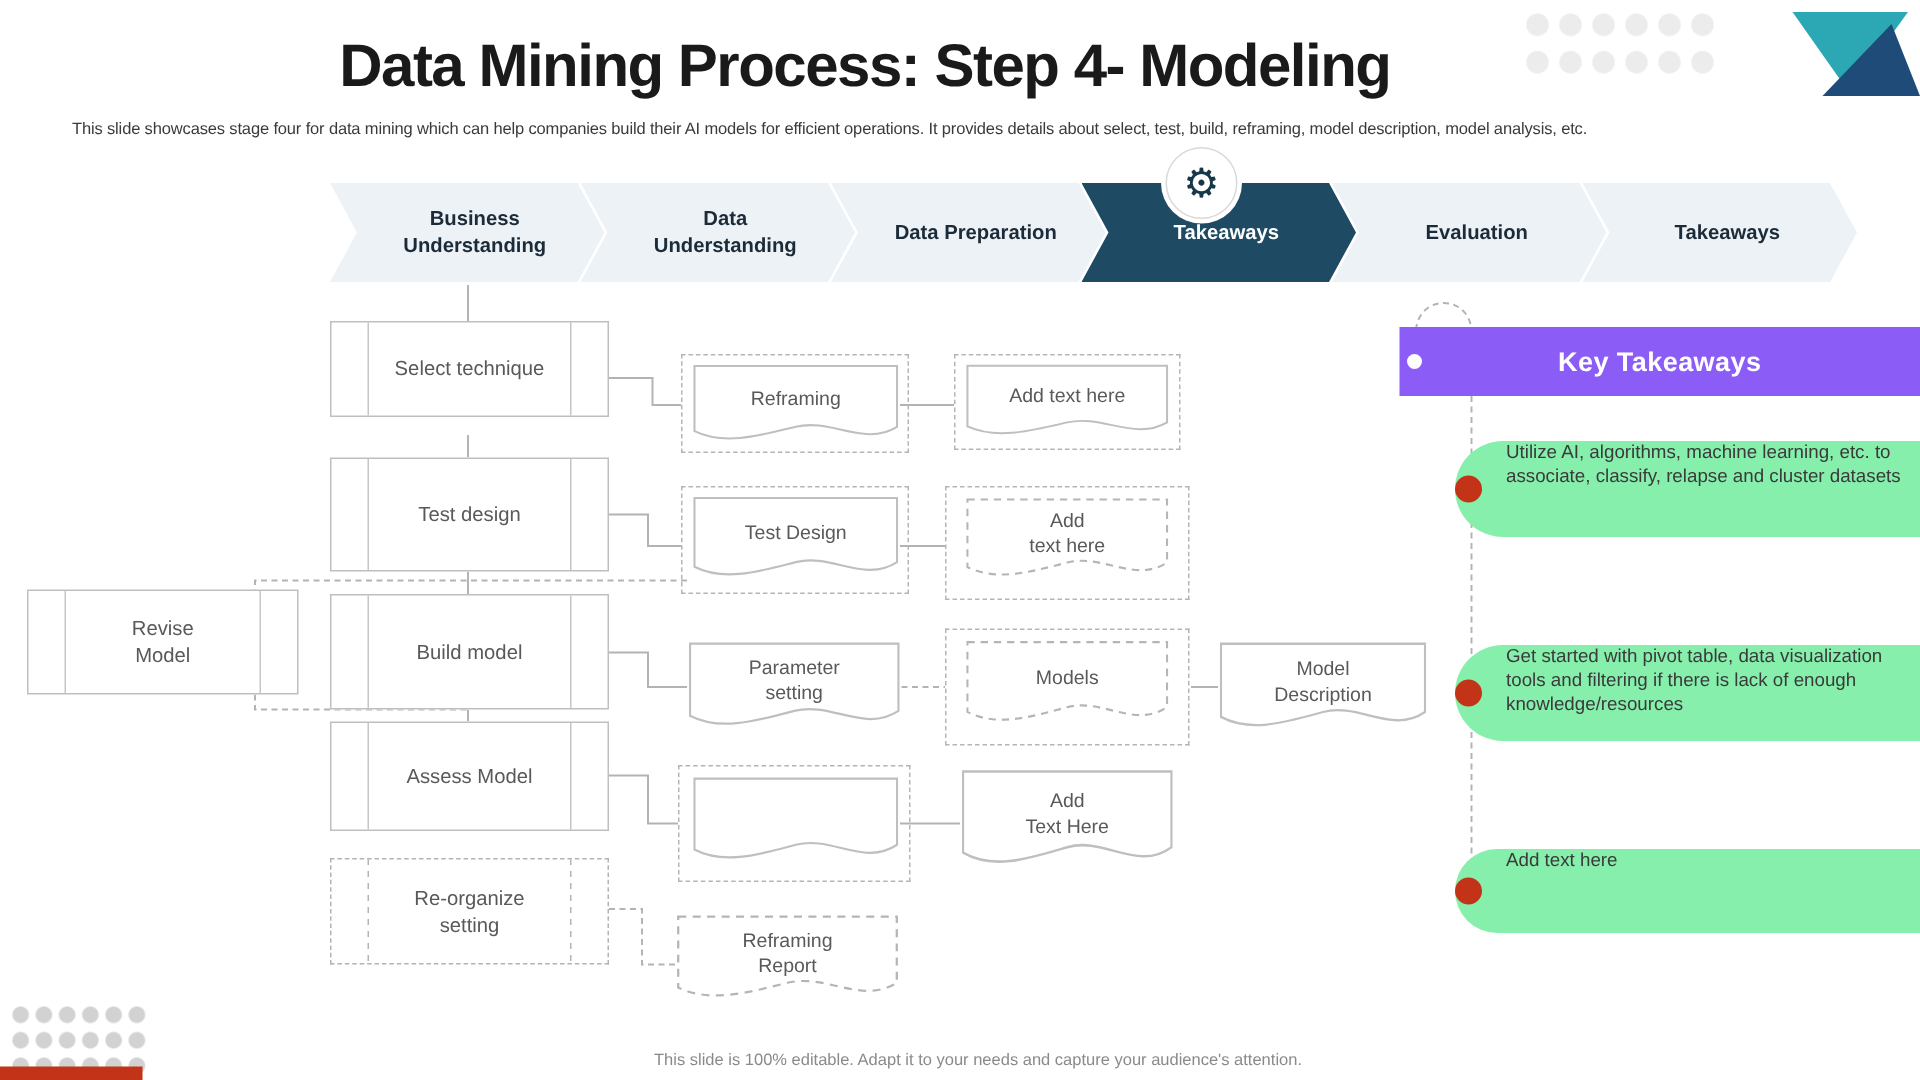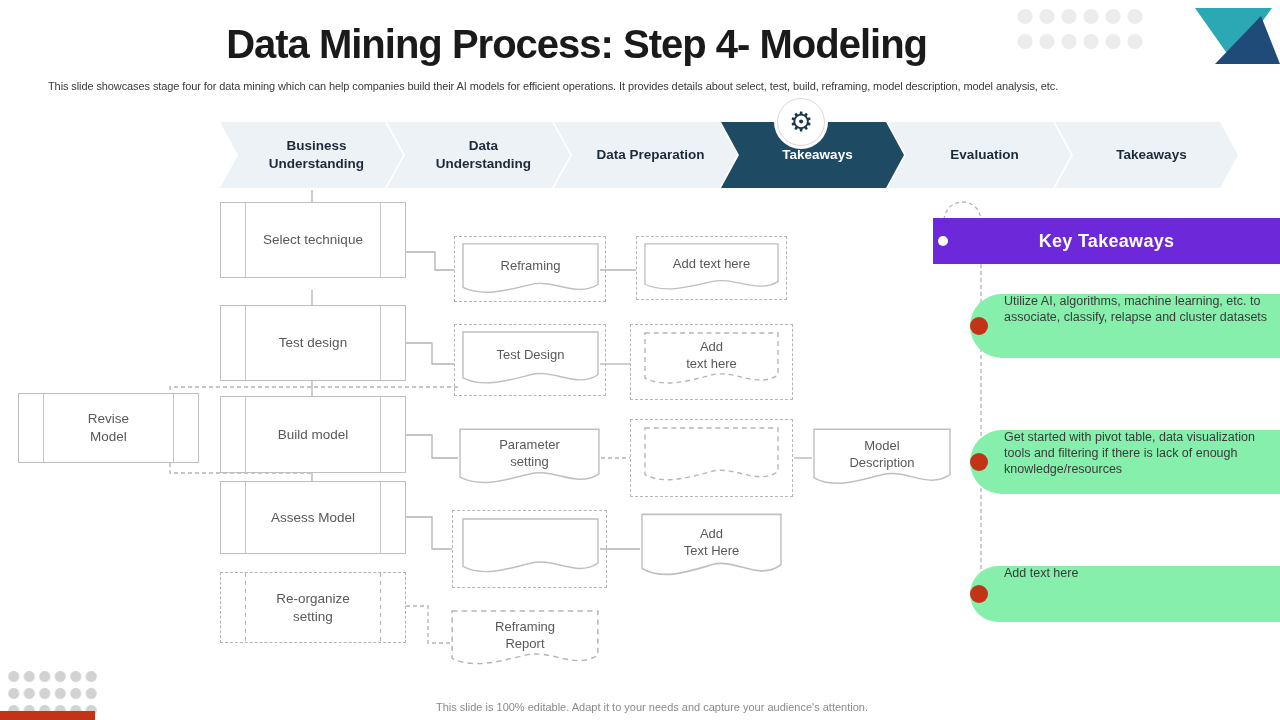--- a/index.html
+++ b/index.html
@@ -77,21 +77,21 @@
   .doc .lbl {
     position:absolute; inset:0 0 10px 0; display:flex; align-items:center; justify-content:center;
     font-size:13px;
   }
   .wrap { position:absolute; border:1px dashed #b5b5b5; z-index:1; }
 
   #connectors { left:0; top:0; width:1280px; height:720px; z-index:0; pointer-events:none; }
 
   
   #kt-banner {
-    left:933px; top:218px; width:347px; height:46px; background:#6d28d9; z-index:3;
+    left:933px; top:218px; width:347px; height:46px; background:#8b5cf6; z-index:3;
     display:flex; align-items:center; justify-content:center;
   }
   #kt-banner .lbl { color:#ffffff; font-size:18px; font-weight:bold; letter-spacing:0.3px; }
   #kt-banner-dot {
     left:938px; top:236px; width:10px; height:10px; border-radius:50%;
     background:#ffffff; z-index:4;
   }
   .kt-card {
     position:absolute; left:970px; width:318px; background:#86efac;
     border-radius:32px 0 0 32px; z-index:2;
@@ -166,21 +166,21 @@
   </g>
   <g fill="none" stroke="#b3b3b3" stroke-width="1.3" stroke-dasharray="4 3">
     <path d="M601,458 H630"></path>
     <path d="M406,606 H428 V643 H450"></path>
     <path d="M458,387 H170 V473 H311"></path>
     <path d="M944,220 C946,196 979,196 981,220"></path>
     <path d="M981,264 V594"></path>
   </g>
 </svg>
 
-<div class="pbox" style="left:220px;top:202px;width:186px;height:76px">
+<div class="pbox" style="left:220px;top:214px;width:186px;height:64px">
   <span class="lbl">Select technique</span>
 </div>
 <div class="pbox" style="left:220px;top:305px;width:186px;height:76px">
   <span class="lbl">Test design</span>
 </div>
 <div class="pbox" style="left:220px;top:396px;width:186px;height:77px">
   <span class="lbl">Build model</span>
 </div>
 <div class="pbox" style="left:220px;top:481px;width:186px;height:73px">
   <span class="lbl">Assess Model</span>
@@ -243,20 +243,21 @@
   <svg viewBox="0 0 140 60" preserveAspectRatio="none">
       <path d="M2,2 H138 V44 C116,58 94,38 70,44 C46,50 22,57 2,47 Z" fill="#fff" stroke="#b5b5b5" stroke-width="1.4" stroke-dasharray="5 4"></path>
     </svg>
   <span class="lbl">Add
 text here</span>
 </div>
 <div class="doc" style="left:643px;top:426px;width:137px;height:62px">
   <svg viewBox="0 0 140 60" preserveAspectRatio="none">
       <path d="M2,2 H138 V44 C116,58 94,38 70,44 C46,50 22,57 2,47 Z" fill="#fff" stroke="#b5b5b5" stroke-width="1.4" stroke-dasharray="5 4"></path>
     </svg>
+  <span class="lbl">Models</span>
 </div>
 <div class="doc" style="left:640px;top:512px;width:143px;height:72px">
   <svg viewBox="0 0 140 60" preserveAspectRatio="none">
       <path d="M2,2 H138 V44 C116,58 94,38 70,44 C46,50 22,57 2,47 Z" fill="#fff" stroke="#bfbfbf" stroke-width="1.4"></path>
     </svg>
   <span class="lbl">Add
 Text Here</span>
 </div>
 <div class="doc" style="left:812px;top:427px;width:140px;height:65px">
   <svg viewBox="0 0 140 60" preserveAspectRatio="none">

